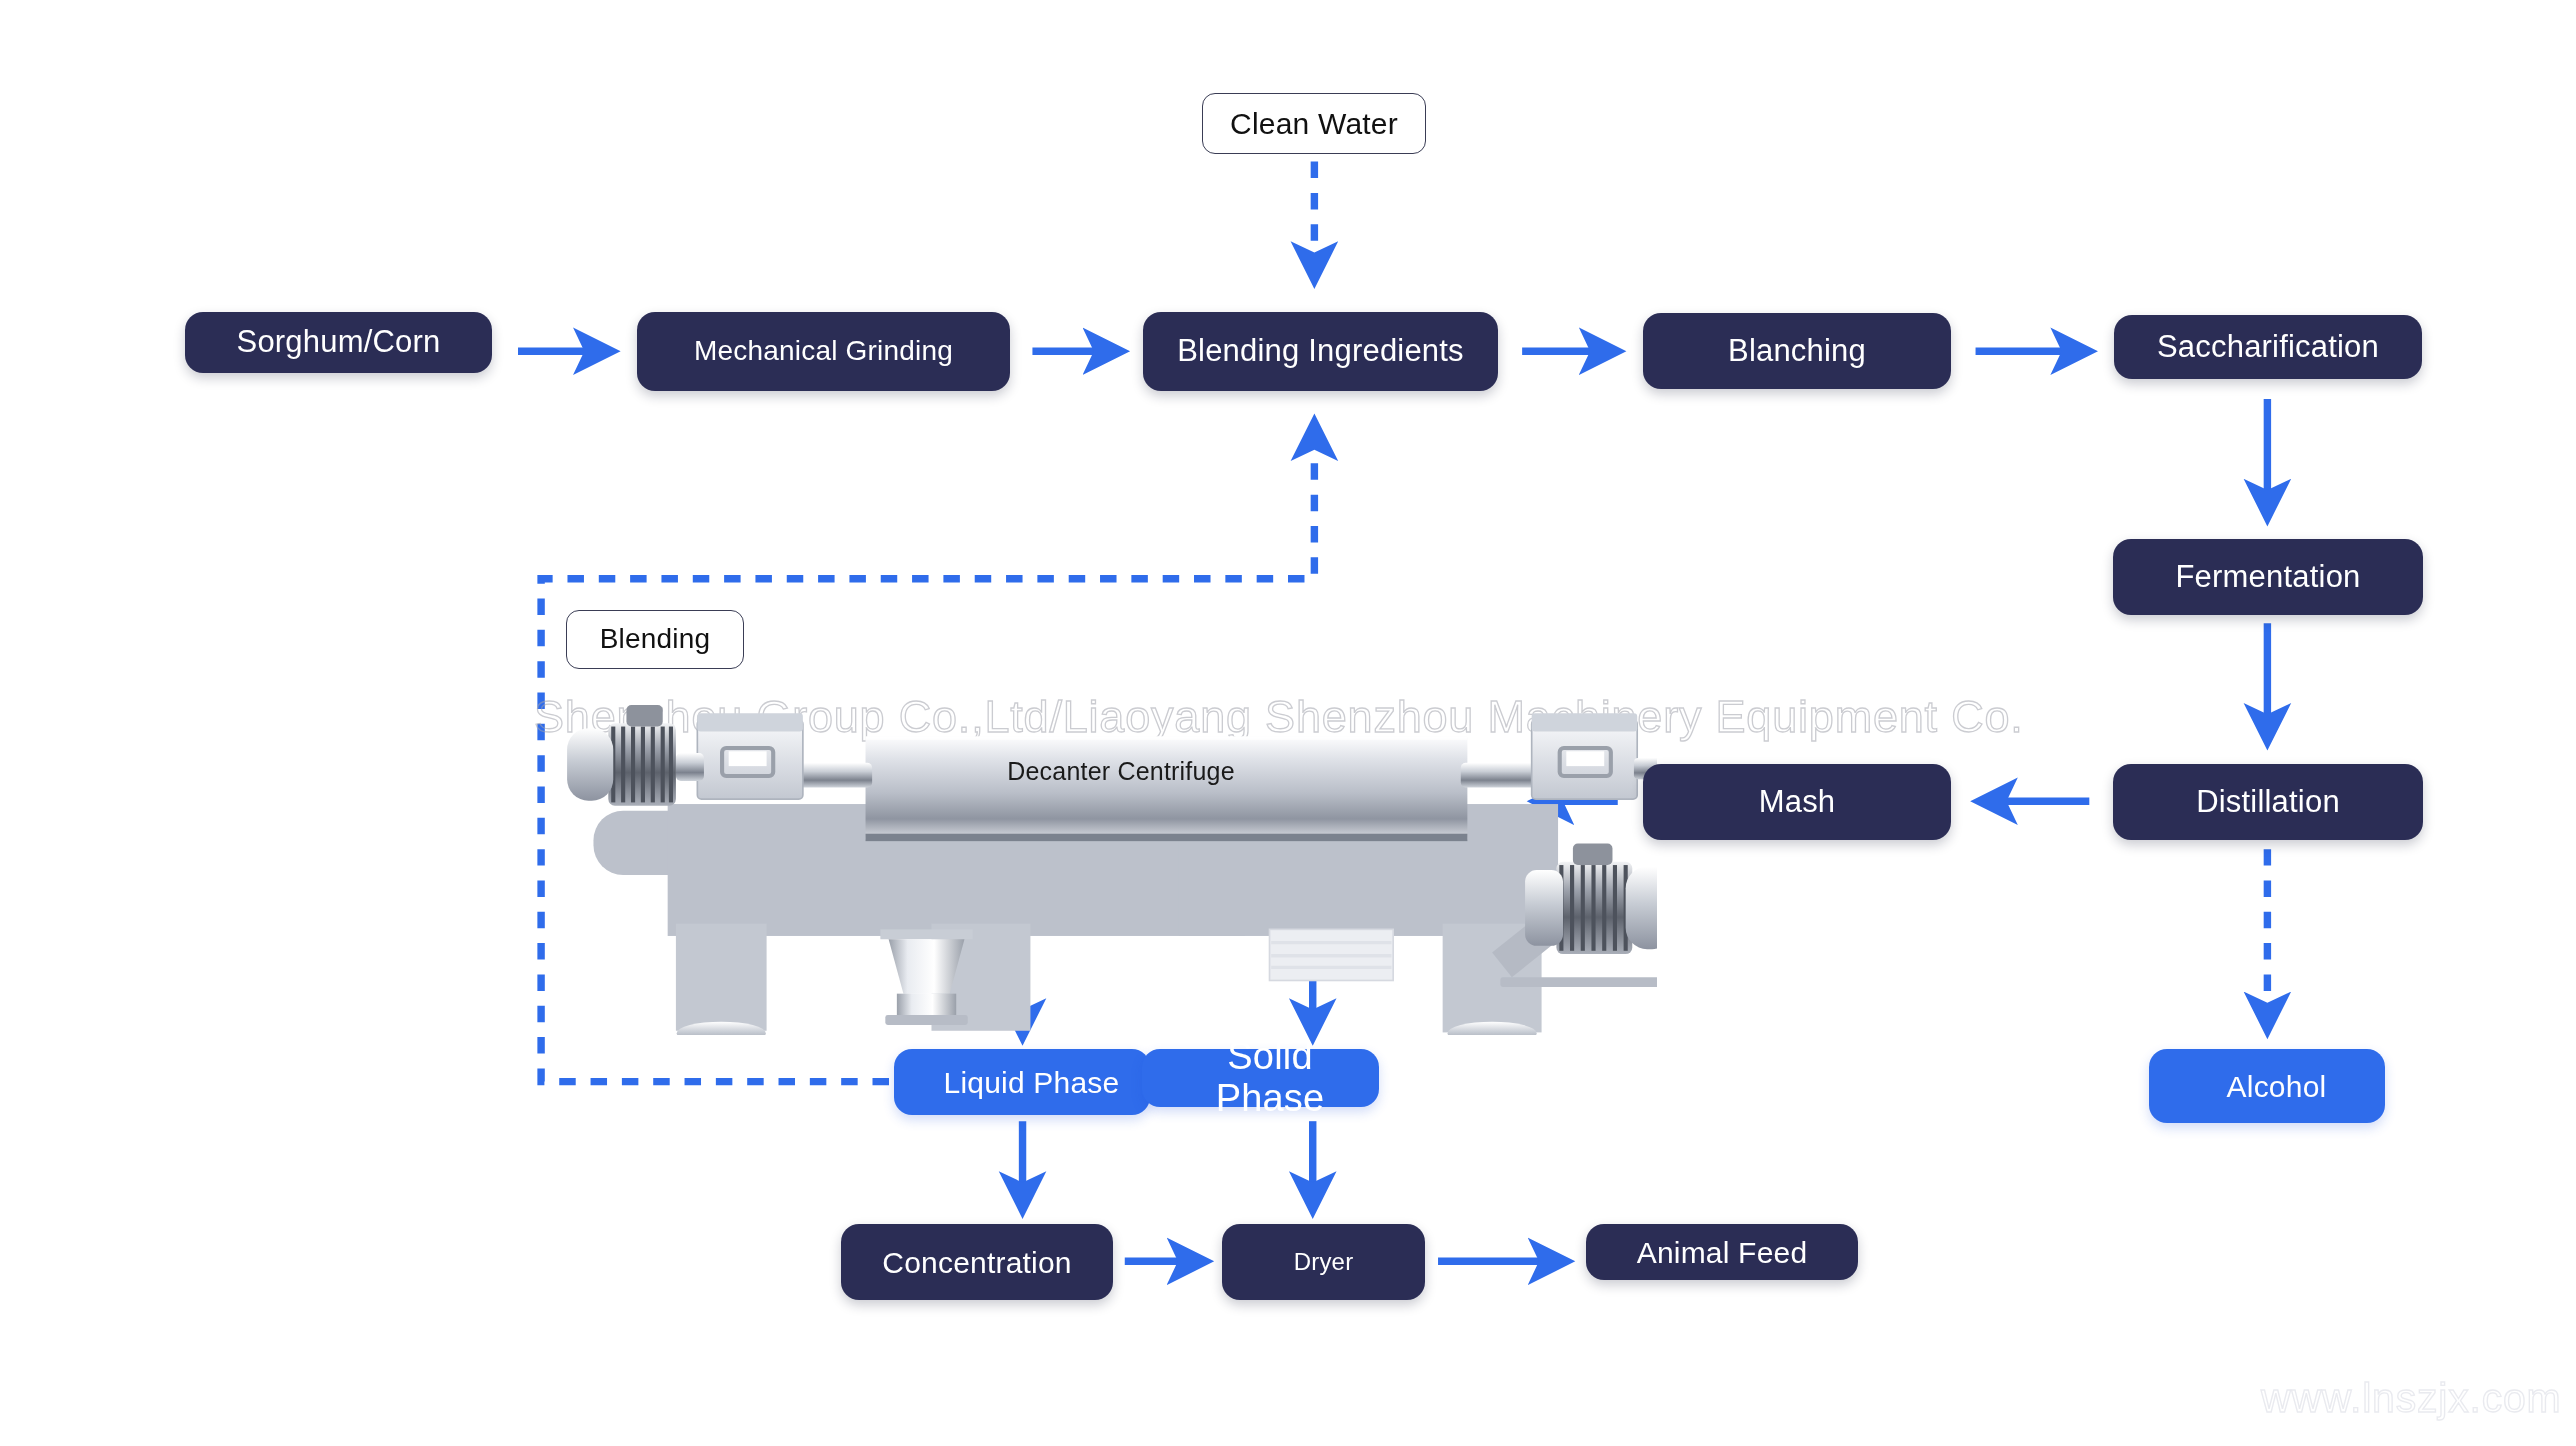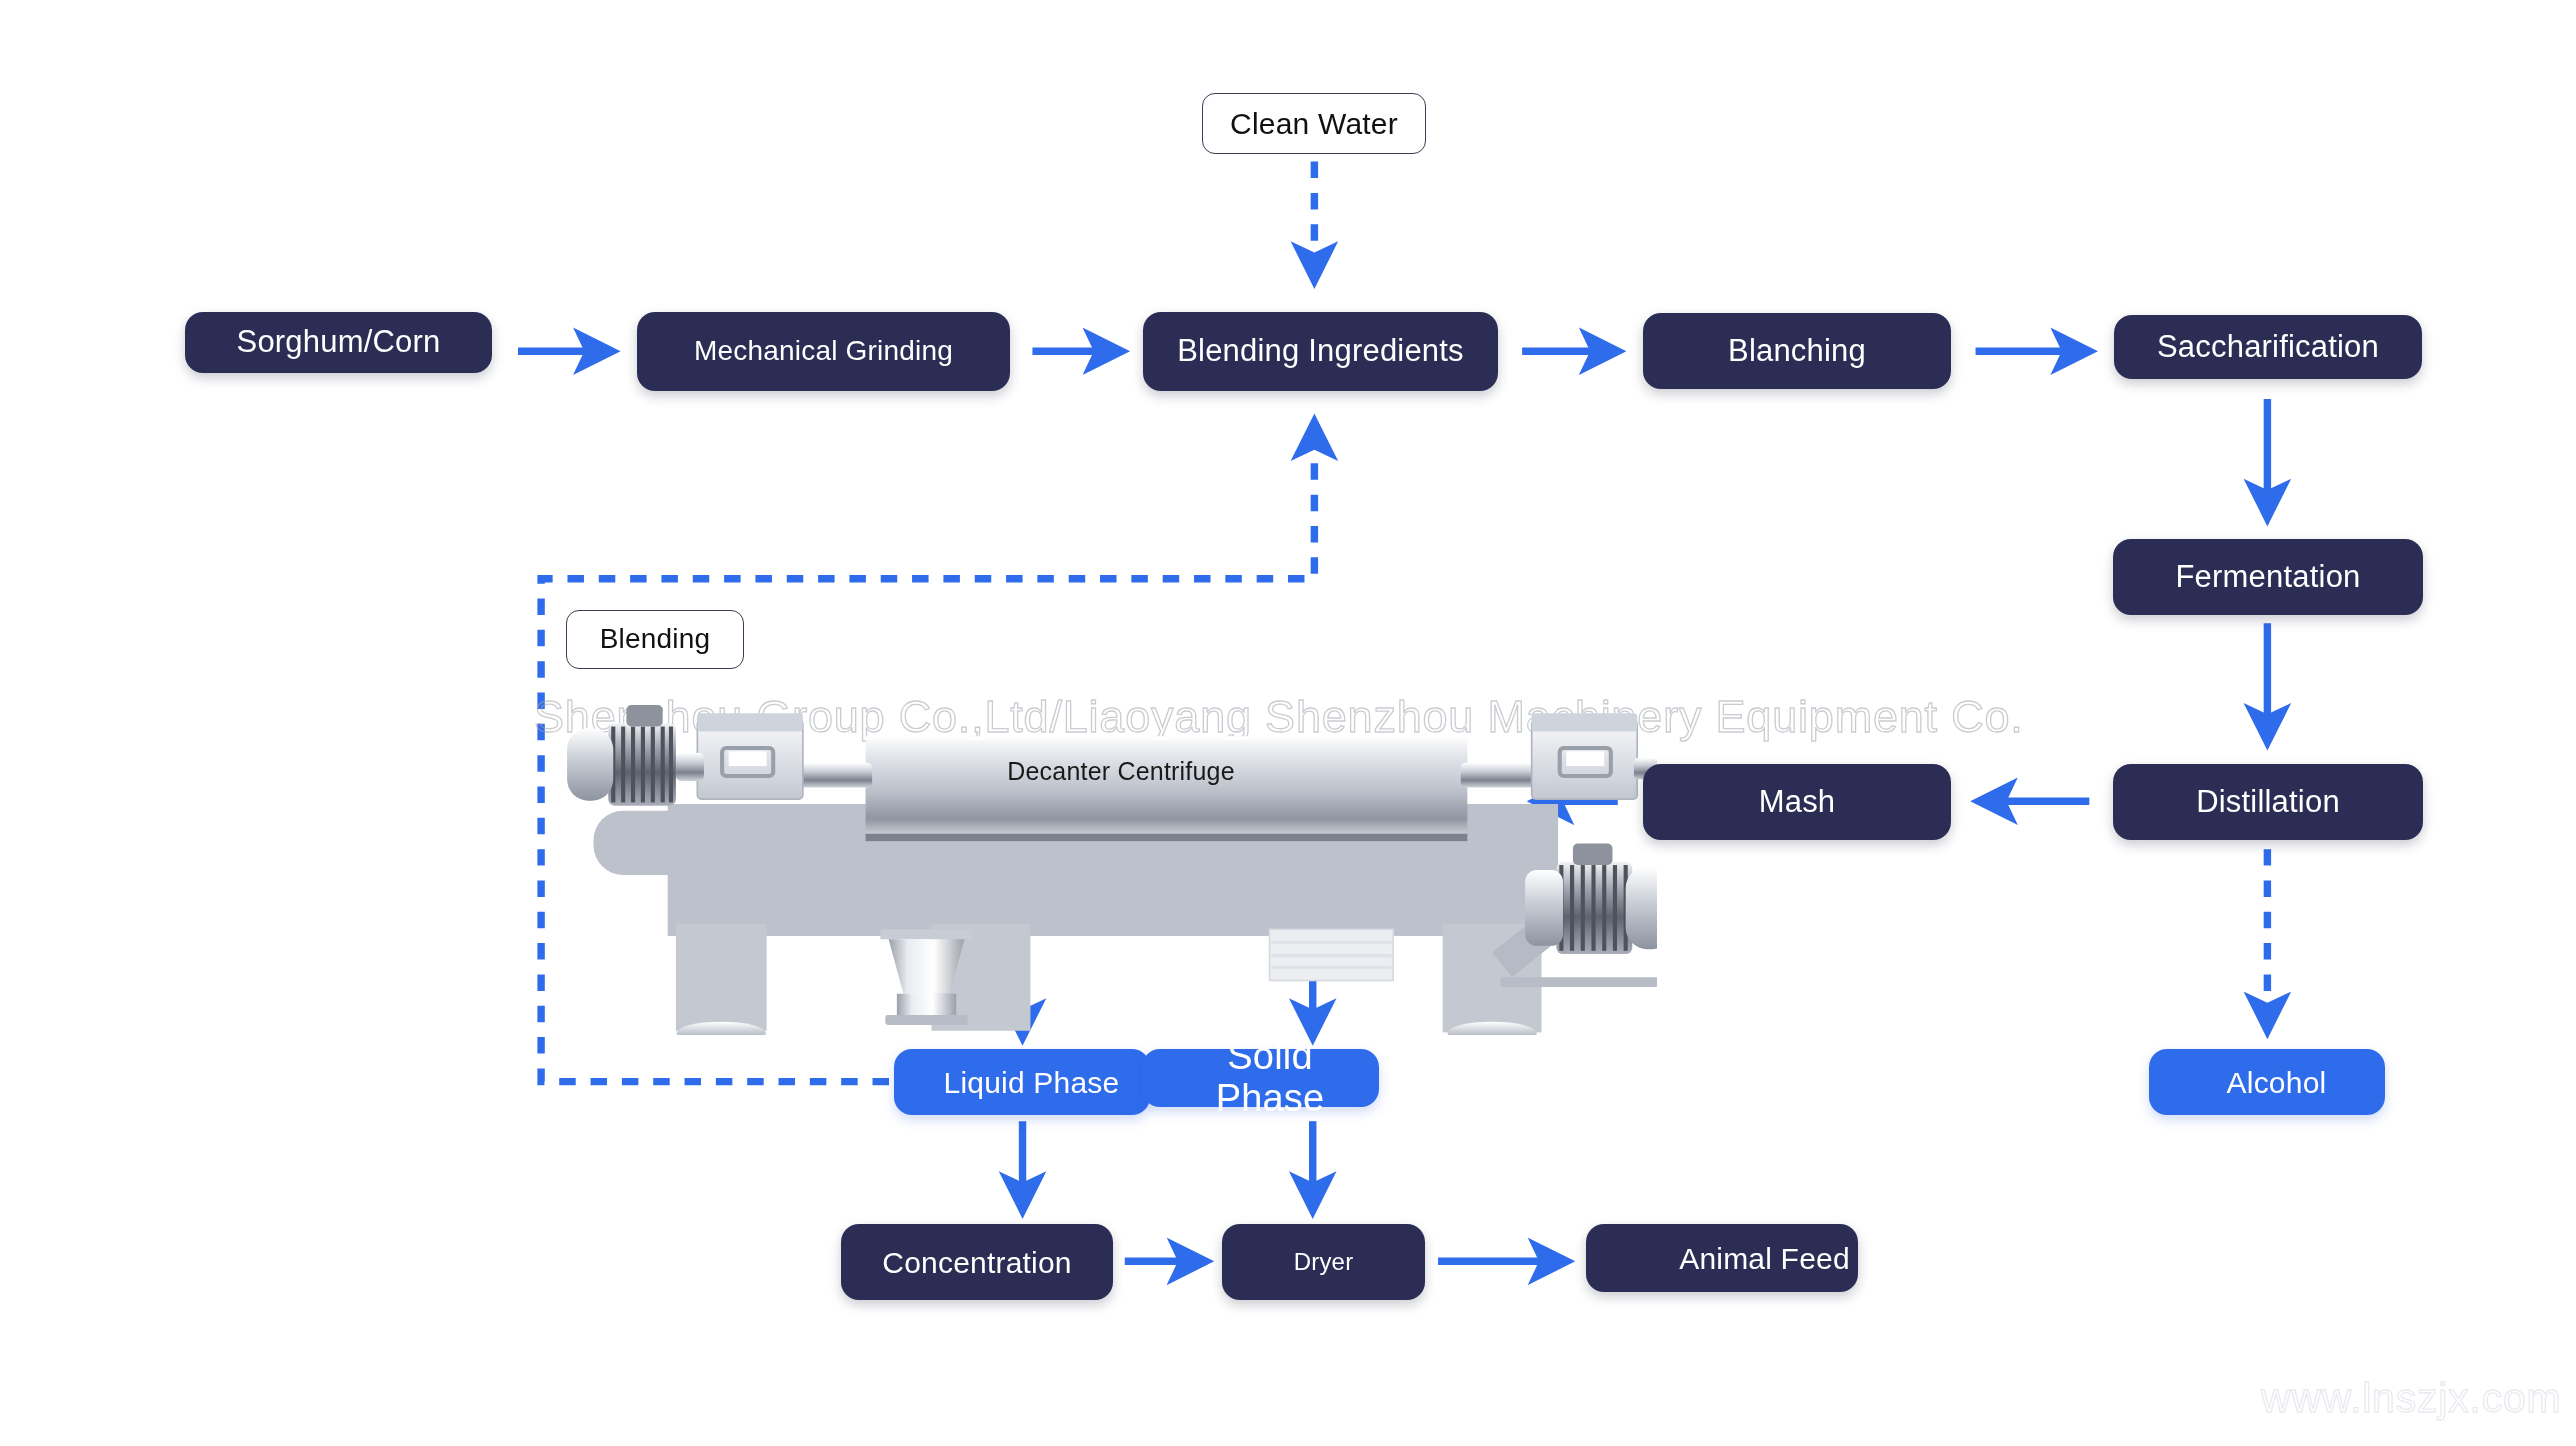--- a/index.html
+++ b/index.html
@@ -223,39 +223,39 @@
   </div>
   <div class="node dark" id="n-saccharification" style="left: 2114px; top: 315px; width: 308px; height: 64px; font-size: 31px;">
     <span>Saccharification</span>
   </div>
   <div class="node dark" id="n-fermentation" style="left: 2113px; top: 539px; width: 310px; height: 76px; font-size: 31px;">
     <span>Fermentation</span>
   </div>
   <div class="node dark" id="n-distillation" style="left: 2113px; top: 764px; width: 310px; height: 76px; font-size: 31px;">
     <span>Distillation</span>
   </div>
-  <div class="node blue" id="n-alcohol" style="left: 2149px; top: 1049px; width: 236px; height: 66px; font-size: 30px;">
+  <div class="node blue" id="n-alcohol" style="left: 2149px; top: 1049px; width: 236px; height: 74px; font-size: 30px;">
     <span>Alcohol</span>
   </div>
   <div class="node dark" id="n-mash" style="left: 1643px; top: 764px; width: 308px; height: 76px; font-size: 31px;">
     <span>Mash</span>
   </div>
   <div class="node plain" id="n-blending" style="left: 566px; top: 610px; width: 178px; height: 59px; font-size: 28px;">
     <span>Blending</span>
   </div>
   <div class="node blue" id="n-liquid-phase" style="left: 894px; top: 1049px; width: 256px; height: 66px; font-size: 30px;">
     <span>Liquid Phase</span>
   </div>
   <div class="node blue" id="n-solid-phase" style="left: 1142px; top: 1049px; width: 237px; height: 58px; font-size: 38px;">
     <span>Solid Phase</span>
   </div>
   <div class="node dark" id="n-concentration" style="left: 841px; top: 1224px; width: 272px; height: 76px; font-size: 30px;">
     <span>Concentration</span>
   </div>
   <div class="node dark" id="n-dryer" style="left: 1222px; top: 1224px; width: 203px; height: 76px; font-size: 24px;">
     <span>Dryer</span>
   </div>
-  <div class="node dark" id="n-animal-feed" style="left: 1586px; top: 1224px; width: 272px; height: 68px; font-size: 30px; justify-content: flex-end;">
+  <div class="node dark" id="n-animal-feed" style="left: 1586px; top: 1224px; width: 272px; height: 56px; font-size: 30px;">
     <span>Animal Feed</span>
   </div>
 
 </div>
 
 
 </body></html>

